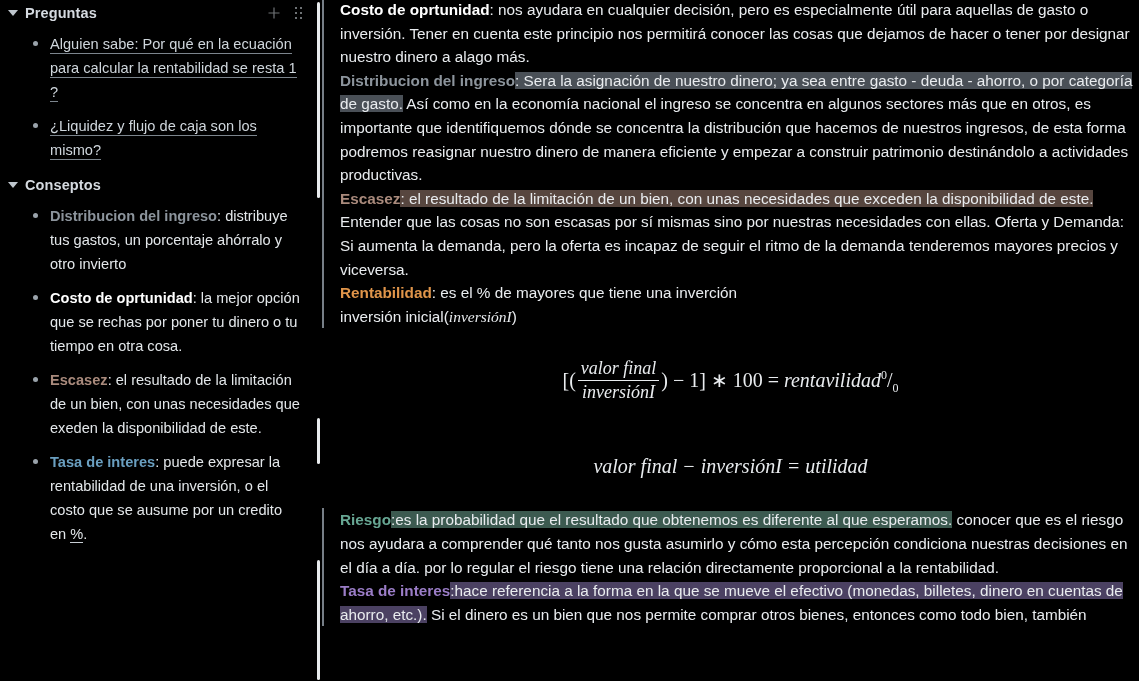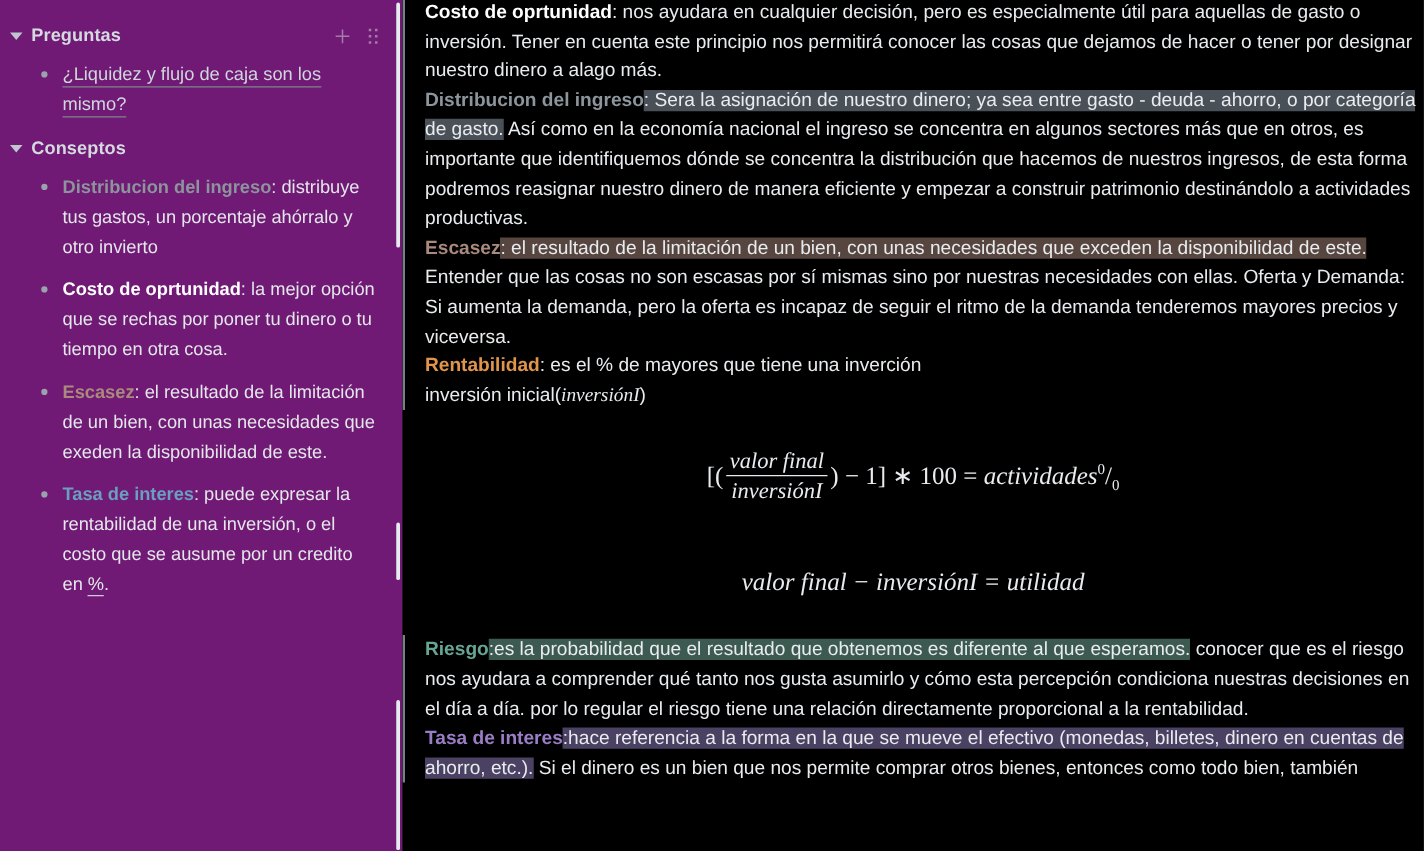--- a/index.html
+++ b/index.html
@@ -17,24 +17,24 @@
     height: 681px;
     display: flex;
     background: #2b3035;
   }
 
   
   #sidebar {
     position: relative;
     width: 322px;
     height: 681px;
-    background: #701a75;
+    background: #000000;
     flex: 0 0 322px;
     overflow: hidden;
-    padding-top: 16px;
+    padding-top: 0px;
   }
 
   .side-header {
     display: flex;
     align-items: center;
     height: 22px;
     padding-left: 8px;
     padding-right: 8px;
     margin-top: 0px;
   }
@@ -213,20 +213,23 @@
                 <rect x="1" y="11" width="2" height="2"></rect>
                   <rect x="6" y="11" width="2" height="2"></rect>
               </g>
             </svg>
           </span>
         </span>
       </div>
 
       <ul class="outline">
         <li class="outline-item">
+          <span class="link-text">Alguien sabe: Por qué en la ecuación para calcular la rentabilidad se resta 1 ?</span>
+        </li>
+        <li class="outline-item">
           <span class="link-text">¿Liquidez y flujo de caja son los mismo?</span>
         </li>
       </ul>
     </div>
 
     <div class="group-block second">
       <div class="side-header">
         <span class="caret"></span>
         <span class="group-title">Conseptos</span>
       </div>
@@ -268,21 +271,21 @@
         <span class="kw-orange">Rentabilidad</span><span>: es el % de mayores que tiene una inverción</span>
       </p>
       <p class="body-p">
         <span>inversión inicial(</span><span class="math" style="font-size:15.5px;display:inline;">inversiónI</span><span>)</span>
       </p>
     </div>
 
     <div class="spacer-lg"></div>
 
     <div class="math">
-      <span class="up">[(</span><span class="frac"><span class="num">valor final</span><span class="den">inversiónI</span></span><span class="up">) − 1] ∗ 100 =</span> <span>actividades</span><span class="sup">0</span><span class="up">/</span><span class="sub">0</span>
+      <span class="up">[(</span><span class="frac"><span class="num">valor final</span><span class="den">inversiónI</span></span><span class="up">) − 1] ∗ 100 =</span> <span>rentavilidad</span><span class="sup">0</span><span class="up">/</span><span class="sub">0</span>
     </div>
 
     <div class="spacer-md"></div>
 
 
     <div class="spacer-md"></div>
 
     <div class="math">
       <span>valor final − inversiónI = utilidad</span>
     </div>

